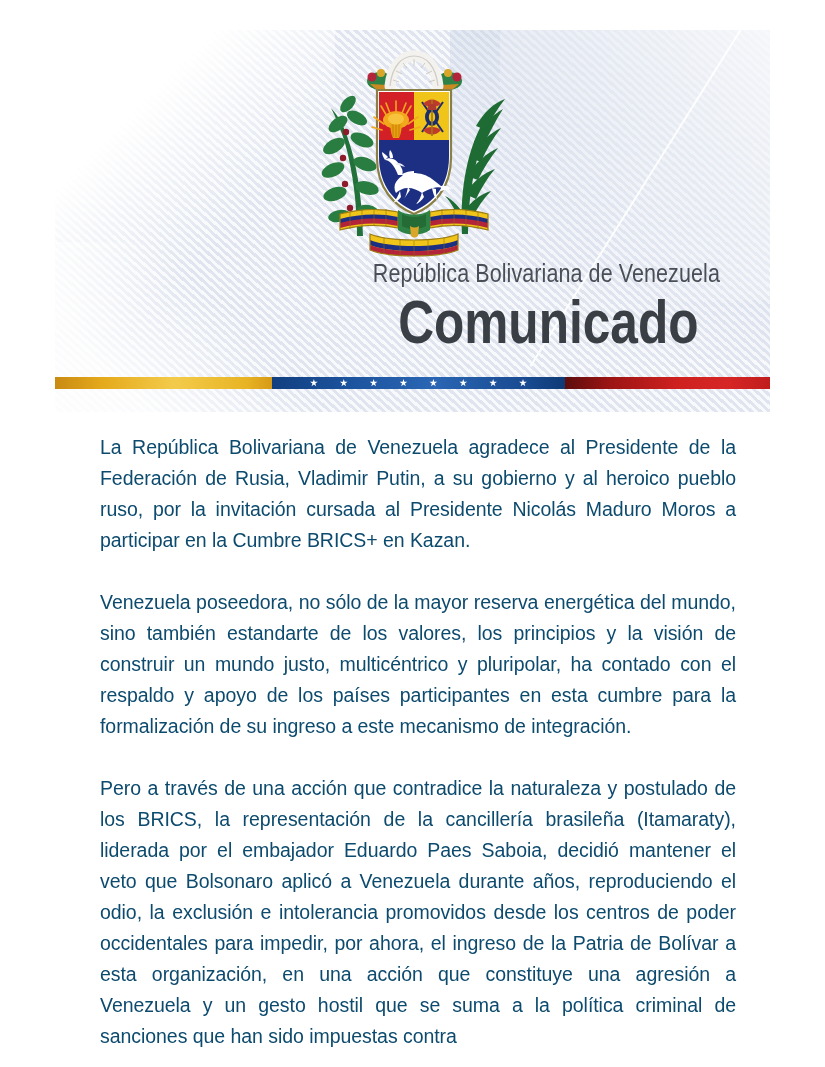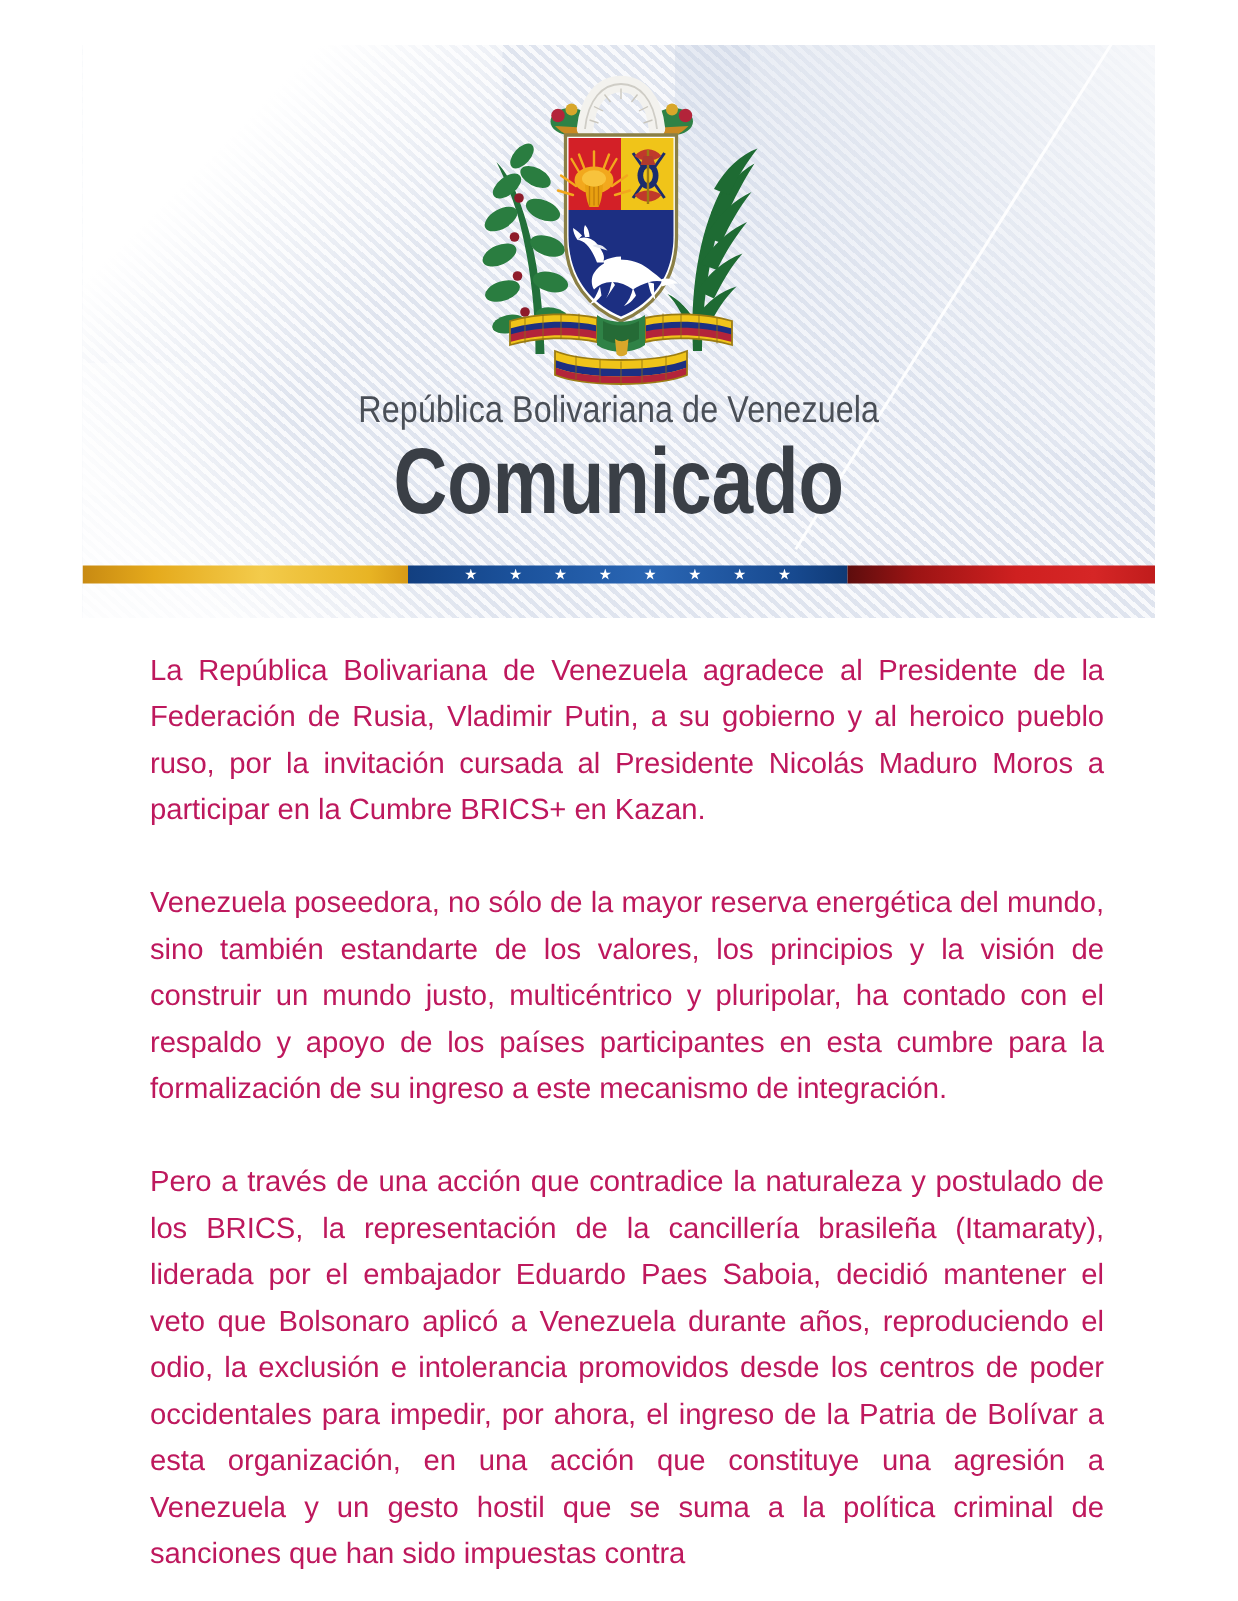--- a/index.html
+++ b/index.html
@@ -105,21 +105,21 @@
     height: 215px;
     display: block;
   }
 
   
   .title-block {
     position: absolute;
     left: 0;
     right: 0;
     top: 228px;
-    text-align: center;
+    text-align: right;
   }
   .subtitle {
     font-family: "Liberation Sans Narrow", "Liberation Sans", sans-serif;
     font-size: 25px;
     line-height: 30px;
     letter-spacing: 0.1px;
     color: #4a4f57;
     transform: scaleX(0.86);
     transform-origin: center;
     white-space: nowrap;
@@ -175,21 +175,21 @@
   .body {
     position: absolute;
     left: 100px;
     top: 432px;
     width: 636px;
   }
   .para {
     font-family: "Liberation Sans", sans-serif;
     font-size: 19.5px;
     line-height: 31px;
-    color: #be185d;
+    color: #0c4a6e;
     text-align: justify;
     text-justify: inter-word;
     margin: 0 0 31px 0;
     letter-spacing: -0.05px;
   }
   .para:last-child { margin-bottom: 0; margin-top: 27px; }
 </style>
 </head>
 <body>
 

